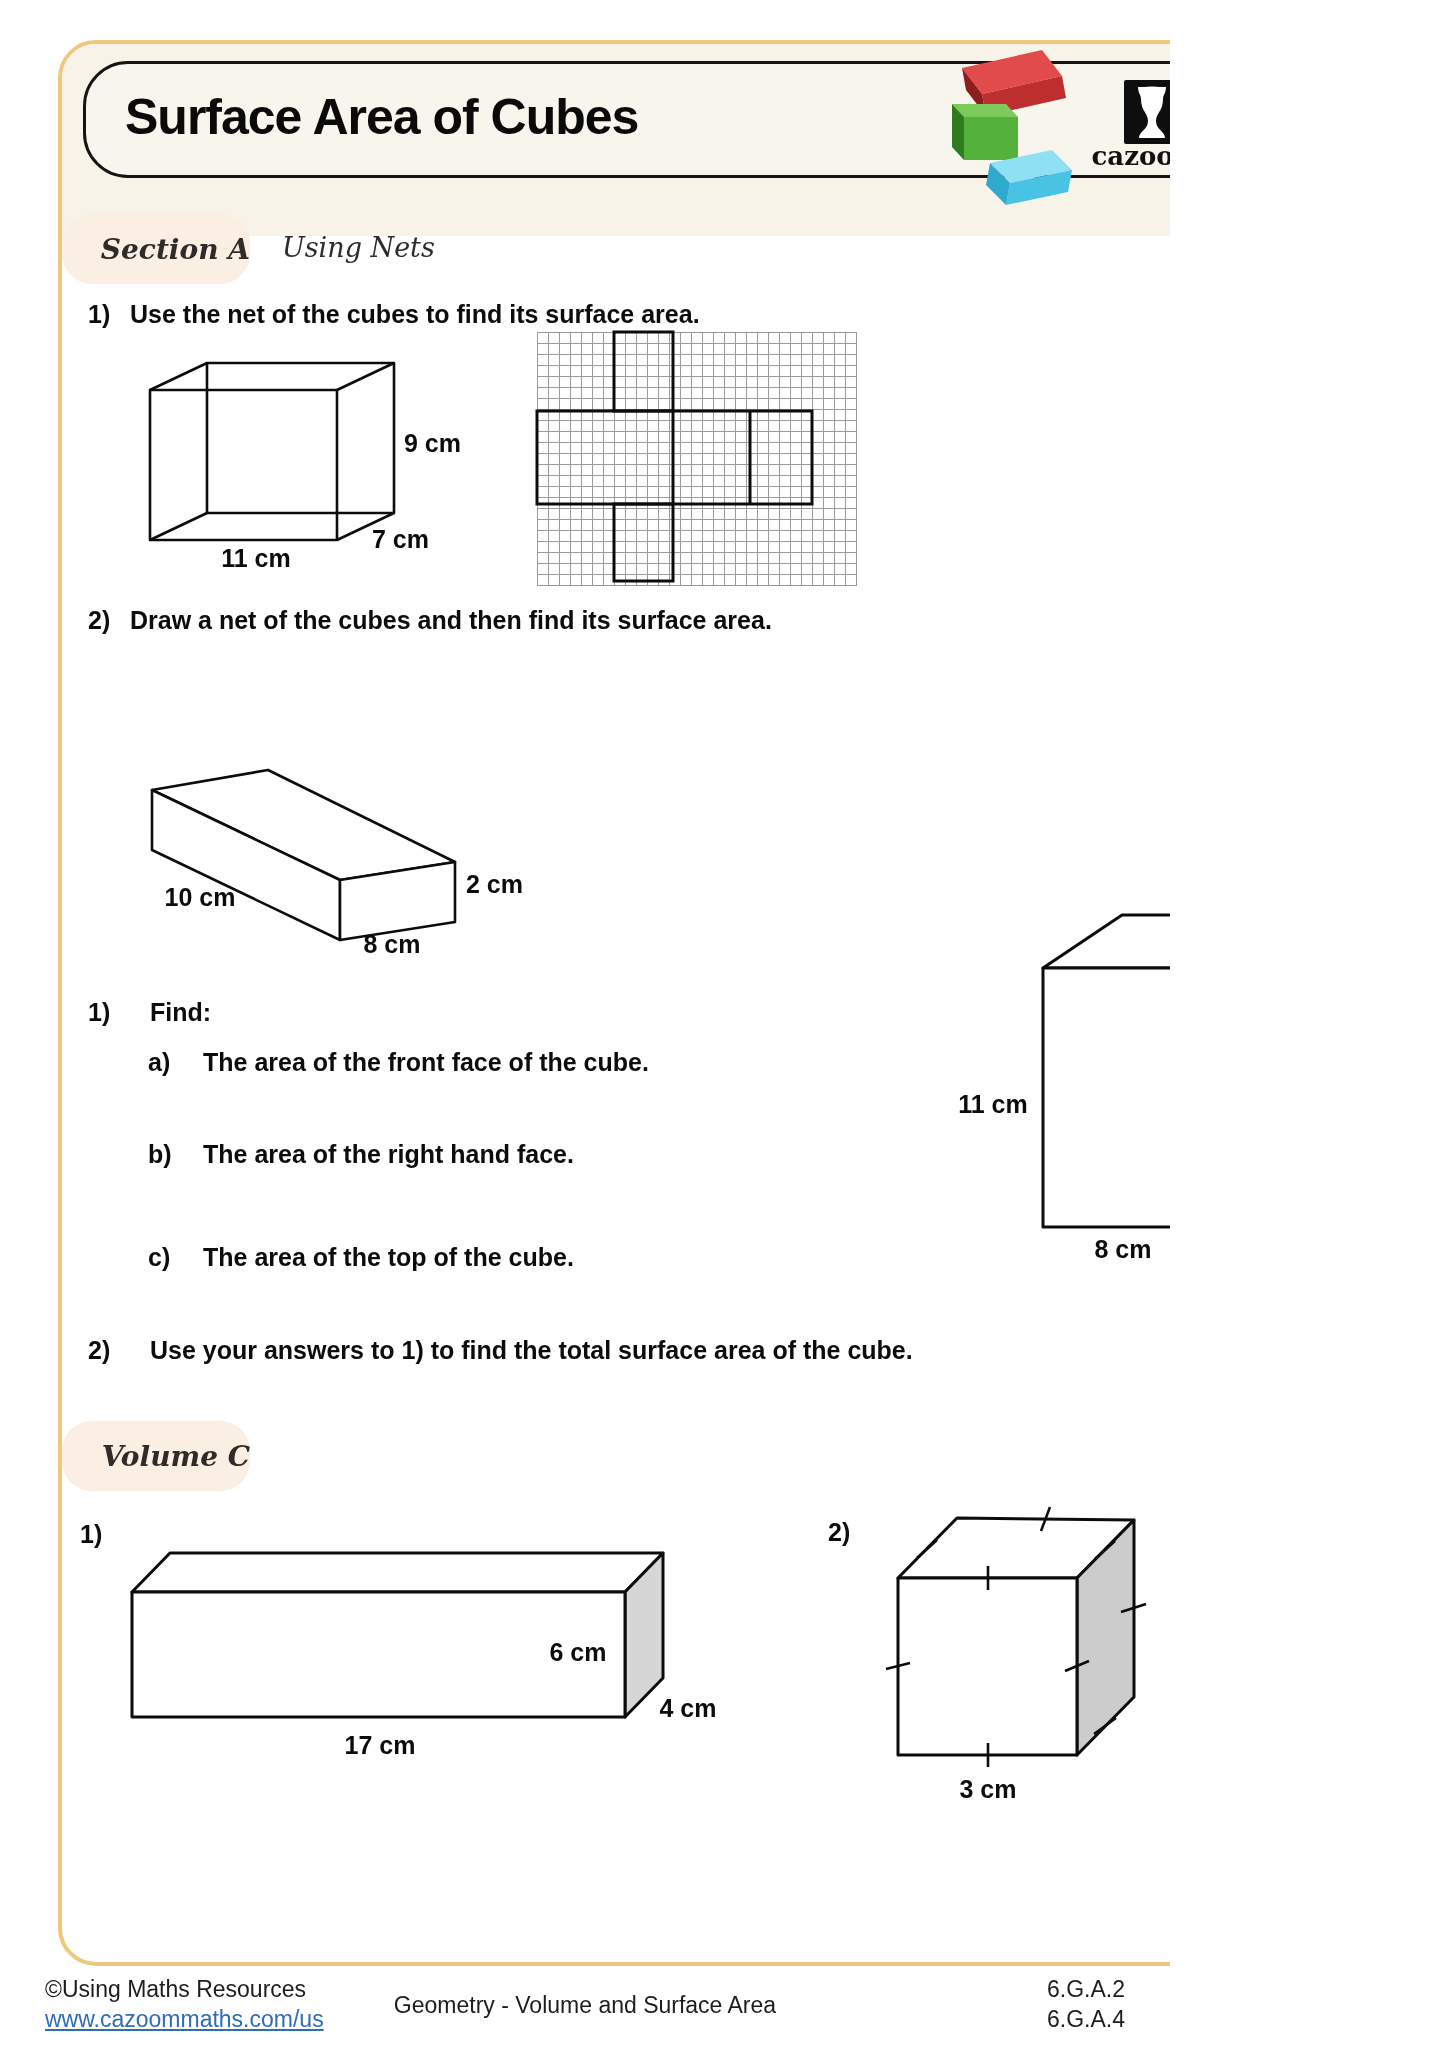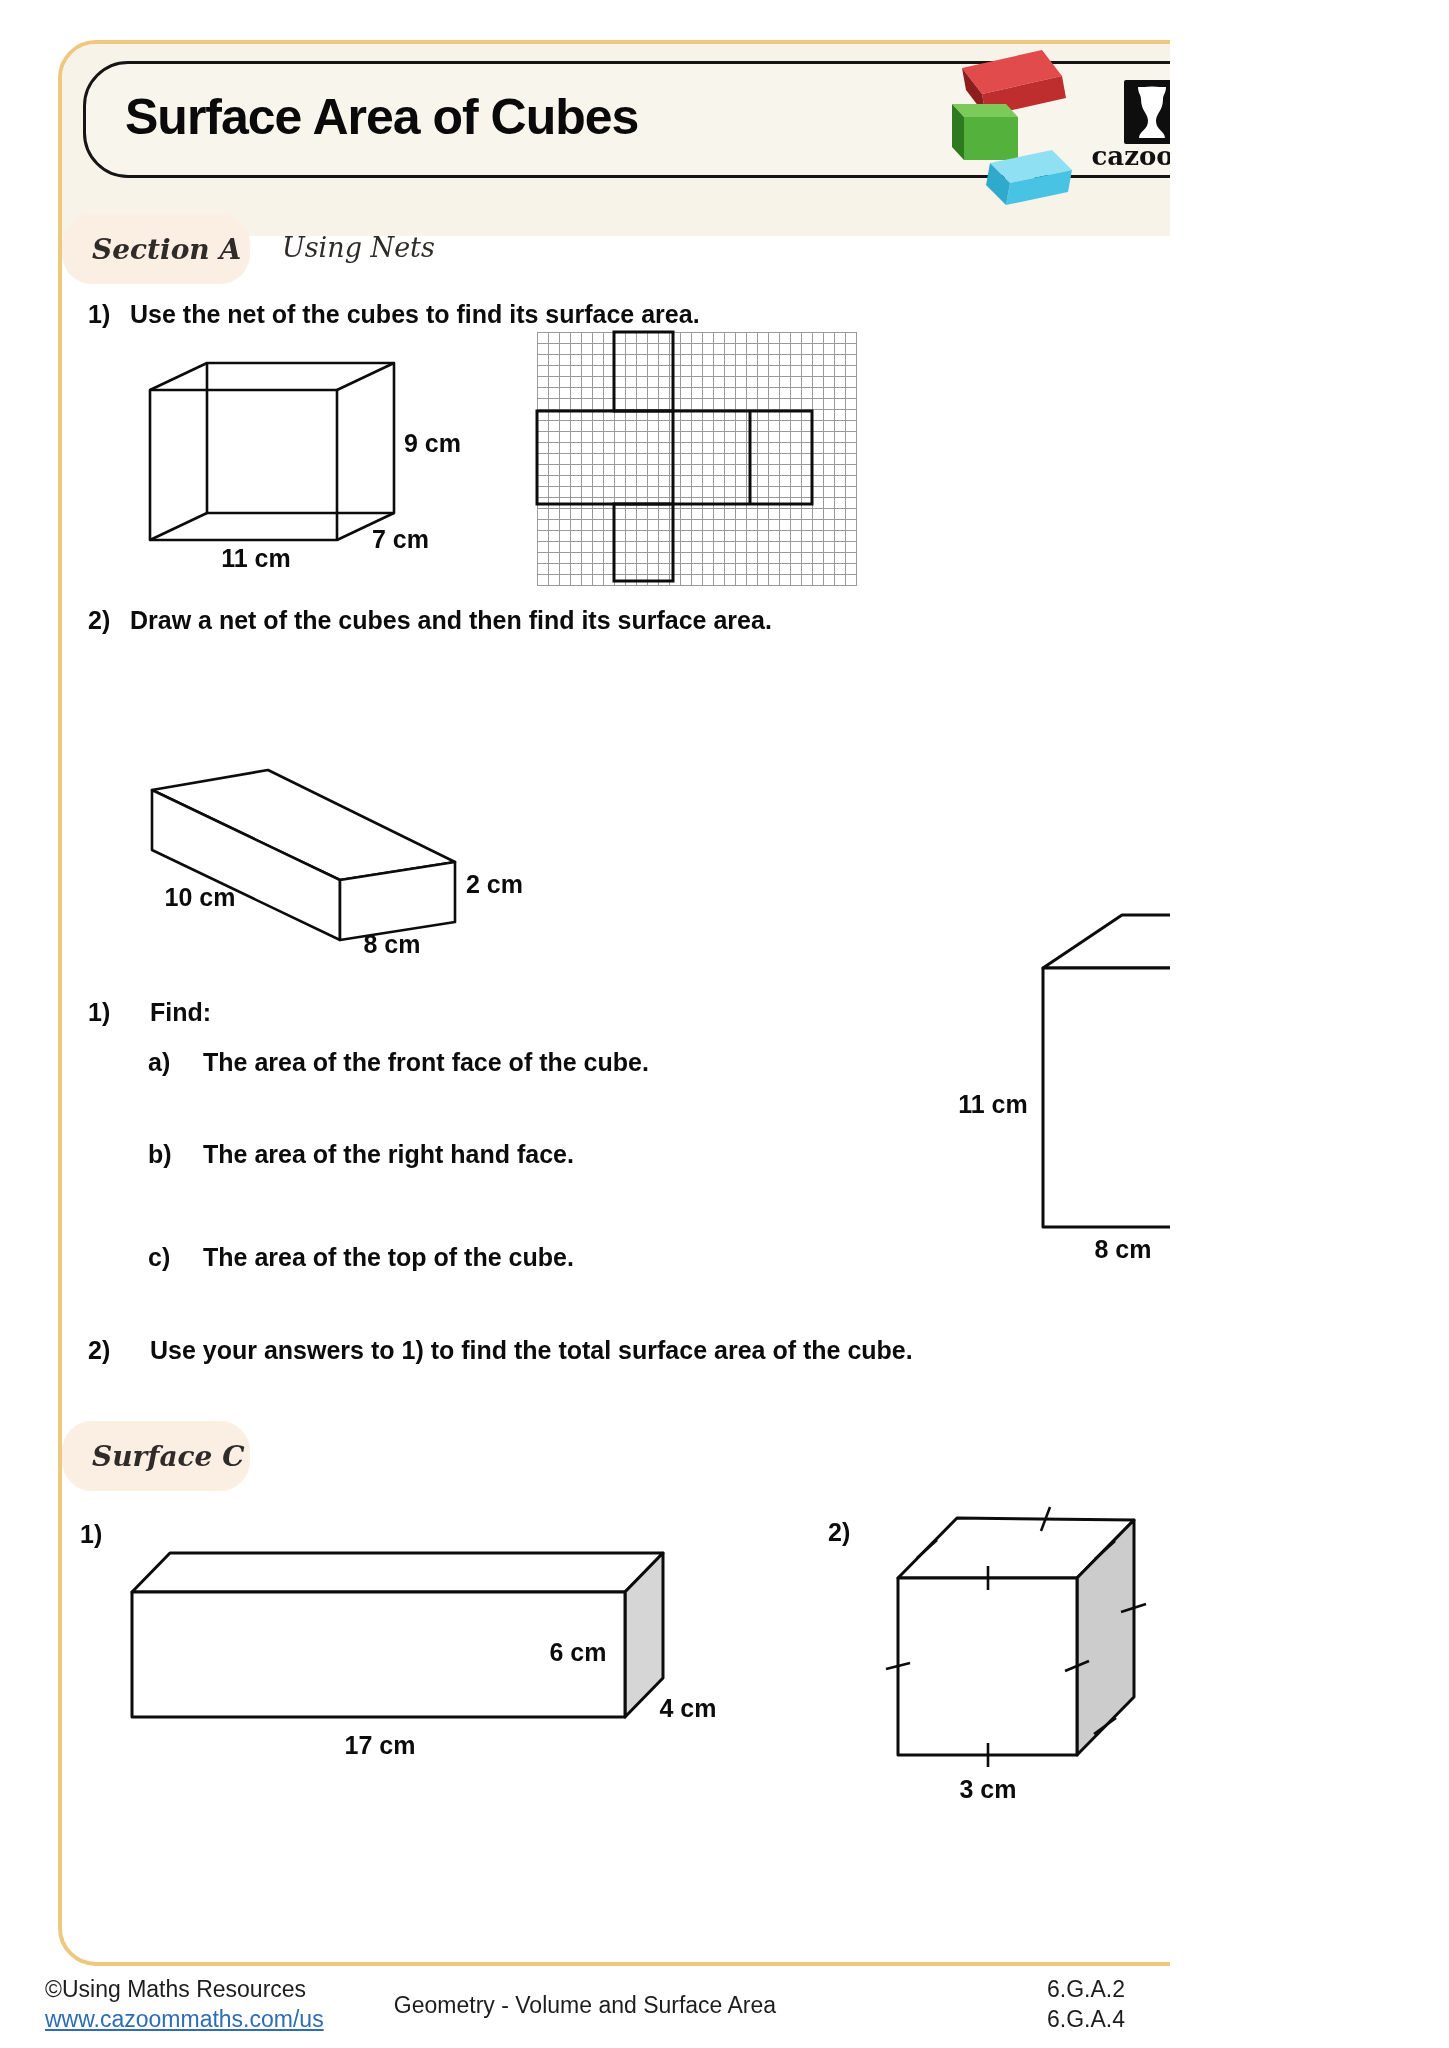--- a/index.html
+++ b/index.html
@@ -11,21 +11,21 @@
          border:4px solid #eec87f;border-radius:38px;box-sizing:border-box;background:#fff;}
   .band{position:absolute;left:0;top:0;right:0;height:192px;background:#f7f3e8;
         border-radius:34px 34px 0 0;}
   
   .titlebox{position:absolute;left:83px;top:61px;width:1144px;height:117px;background:#f8f5ec;
             border:3px solid #151515;border-radius:45px;box-sizing:border-box;}
   .title{position:absolute;left:125px;top:88px;font-size:50px;font-weight:bold;
          letter-spacing:-1px;color:#0a0a0a;}
   
   .badge{position:absolute;width:188px;height:70px;background:#fbeee3;border-radius:30px;
-         display:flex;align-items:center;padding-left:30px;box-sizing:border-box;}
+         display:flex;align-items:center;padding-left:30px;box-sizing:border-box;justify-content:flex-end;}
   .badge span{font-family:"DejaVu Serif","Liberation Serif",serif;font-weight:bold;
               font-style:italic;font-size:28px;color:#2e2b29;}
   .subtitle{position:absolute;font-family:"DejaVu Serif","Liberation Serif",serif;
             font-style:italic;font-size:27px;color:#2e2b29;text-align:center;}
   
   .q{position:absolute;font-size:25px;font-weight:bold;color:#0c0c0c;white-space:nowrap;}
   
   .grid{position:absolute;left:537px;top:332px;width:320px;height:254px;
         background:
           repeating-linear-gradient(to right,#9a9a9a 0 1px,transparent 1px 11px),
@@ -115,21 +115,21 @@
   <div class="q" style="left:148px;top:1048px">a)</div>
   <div class="q" style="left:203px;top:1048px">The area of the front face of the cube.</div>
   <div class="q" style="left:148px;top:1140px">b)</div>
   <div class="q" style="left:203px;top:1140px">The area of the right hand face.</div>
   <div class="q" style="left:148px;top:1243px">c)</div>
   <div class="q" style="left:203px;top:1243px">The area of the top of the cube.</div>
   <div class="q" style="left:88px;top:1336px">2)</div>
   <div class="q" style="left:150px;top:1336px">Use your answers to 1) to find the total surface area of the cube.</div>
 
   <div class="badge" style="left:62px;top:1421px">
-    <span>Surface C</span>
+    <span>Volume C</span>
   </div>
   <div class="q" style="left:80px;top:1520px">1)</div>
   <div class="q" style="left:828px;top:1518px">2)</div>
 
   <svg class="abs" style="left:0;top:0" width="1449" height="2048" viewBox="0 0 1449 2048">
 
     <g fill="none" stroke="#0c0c0c" stroke-width="2.6" stroke-linejoin="round">
       <rect x="207" y="363" width="187" height="150"></rect>
       <rect x="150" y="390" width="187" height="150"></rect>
       <line x1="150" y1="390" x2="207" y2="363"></line>

